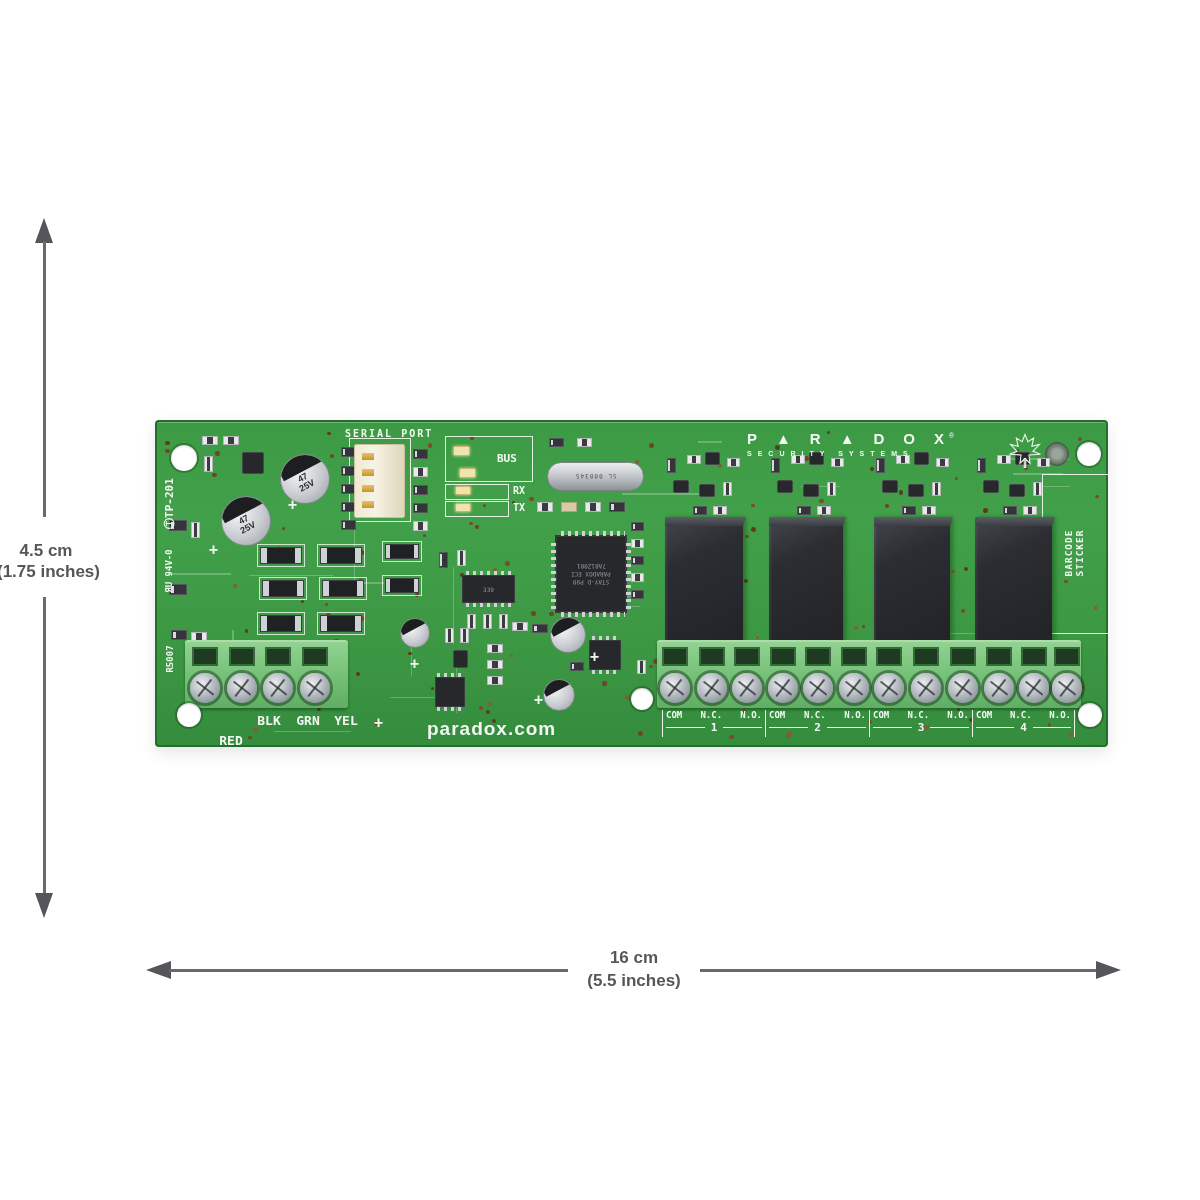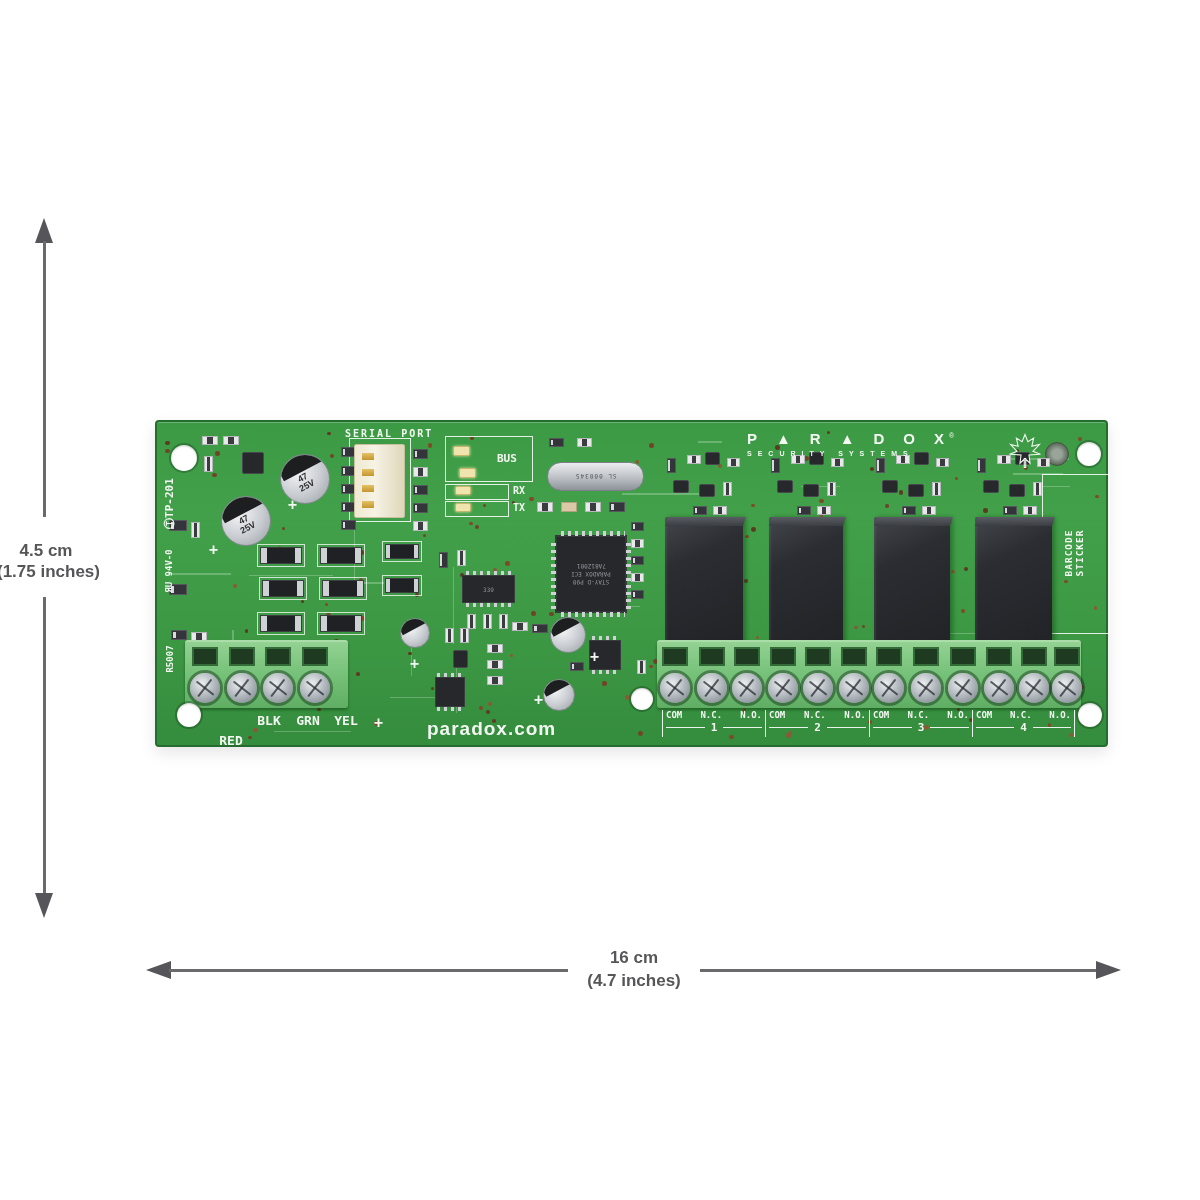--- a/index.html
+++ b/index.html
@@ -121,21 +121,21 @@
     <div class="dimtxt" style="left:-3px;top:541px;width:98px;">4.5 cm</div>
     <div class="dimtxt" style="left:-3px;top:562px;width:98px;">(1.75 inches)</div>
     <div class="vline" style="top:597px;height:298px;"></div>
     <div class="ah down" style="left:35px;top:893px;"></div>
   </div>
 
   <div>
     <div class="ah left" style="left:146px;top:961px;"></div>
     <div class="hline" style="left:169px;width:399px;"></div>
     <div class="dimtxt" style="left:573px;top:948px;width:122px;">16 cm</div>
-    <div class="dimtxt" style="left:573px;top:971px;width:122px;">(4.7 inches)</div>
+    <div class="dimtxt" style="left:573px;top:971px;width:122px;">(5.5 inches)</div>
     <div class="hline" style="left:700px;width:397px;"></div>
     <div class="ah right" style="left:1096px;top:961px;"></div>
   </div>
 
   <div class="board">
 
     <div class="hole" style="left:14px;top:23px;width:26px;height:26px;"></div>
     <div class="hole" style="left:20px;top:281px;width:24px;height:24px;"></div>
     <div class="hole" style="left:920px;top:20px;width:24px;height:24px;"></div>
     <div class="hole" style="left:921px;top:281px;width:24px;height:24px;"></div>

